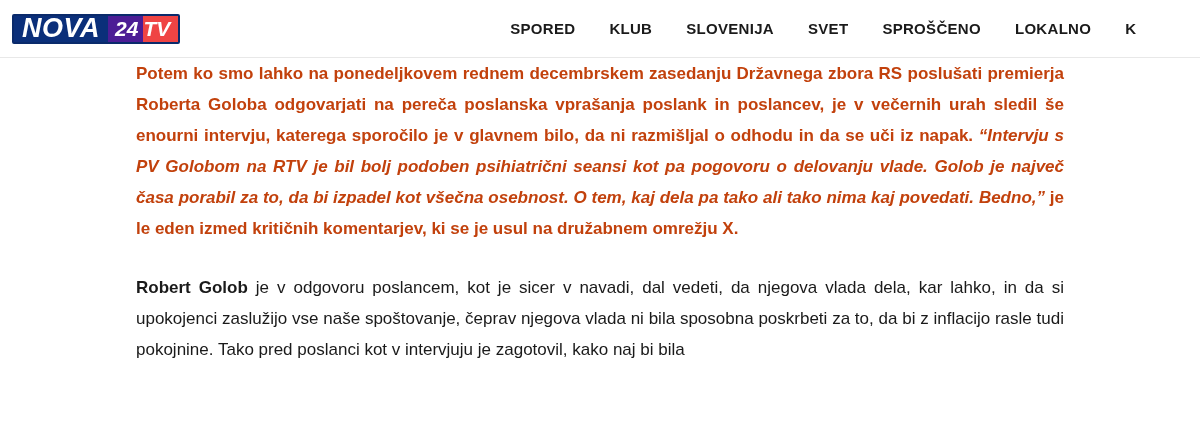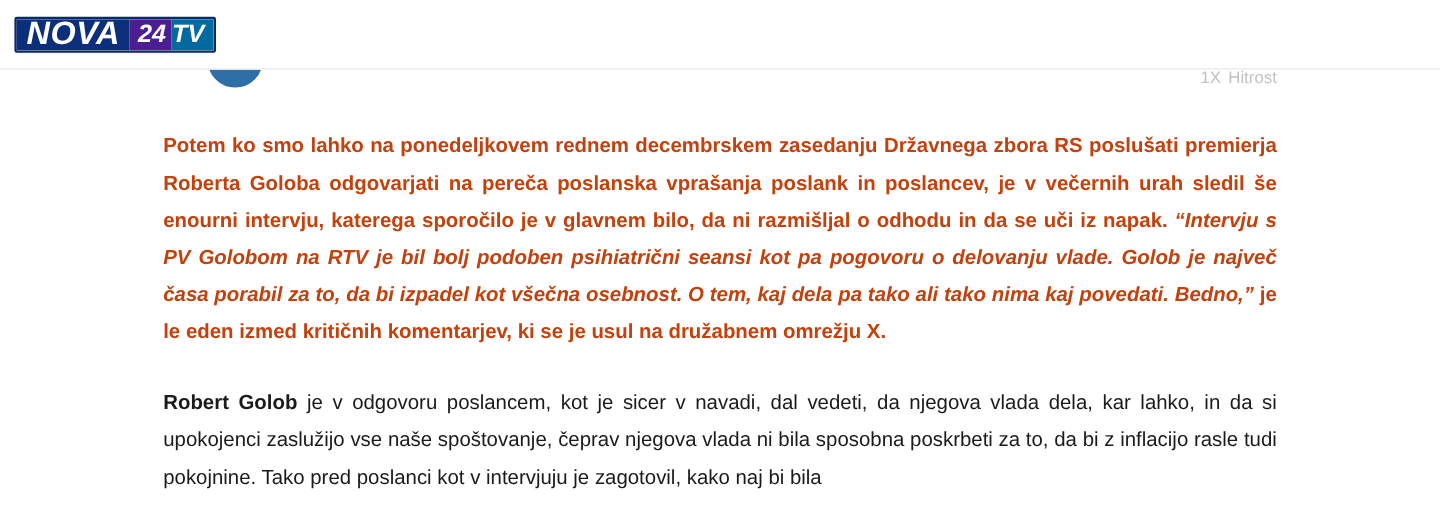--- a/index.html
+++ b/index.html
@@ -53,21 +53,21 @@
     background: #4c1d95;
     color: #ffffff;
     font-weight: bold;
     font-size: 21px;
     padding: 0 5px 0 7px;
     display: flex;
     align-items: center;
     font-style: italic;
   }
   .logo-tv {
-    background: #0369a1;
+    background: #ef4444;
     color: #ffffff;
     font-weight: bold;
     font-size: 21px;
     padding: 0 8px 0 0;
     display: flex;
     align-items: center;
     font-style: italic;
   }
 
   .main-nav {
@@ -154,32 +154,34 @@
 <body>
 
 <div class="site-header">
 
   <div class="logo">
     <span class="logo-nova">NOVA</span>
     <span class="logo-24">24</span>
     <span class="logo-tv">TV</span>
   </div>
 
+  <nav class="main-nav">
+    <a class="nav-item">SPORED</a>
+    <a class="nav-item">KLUB</a>
+    <a class="nav-item">SLOVENIJA</a>
+    <a class="nav-item">SVET</a>
+    <a class="nav-item">SPROŠČENO</a>
+    <a class="nav-item">LOKALNO</a>
+    <a class="nav-item">K</a>
+  </nav>
 
 </div>
 
 <div class="article-wrap">
 
-  <div class="cutoff-row">
-    <div class="avatar"></div>
-    <div class="meta-right">
-      <span class="gauge-icon">1X</span>
-      <span>Hitrost</span>
-    </div>
-  </div>
 
   <p class="lead">
     <span>Potem ko smo lahko na ponedeljkovem rednem decembrskem zasedanju Državnega zbora RS poslušati premierja Roberta Goloba odgovarjati na pereča poslanska vprašanja poslank in poslancev, je v večernih urah sledil še enourni intervju, katerega sporočilo je v glavnem bilo, da ni razmišljal o odhodu in da se uči iz napak. </span><span class="quote">“Intervju s PV Golobom na RTV je bil bolj podoben psihiatrični seansi kot pa pogovoru o delovanju vlade. Golob je največ časa porabil za to, da bi izpadel kot všečna osebnost. O tem, kaj dela pa tako ali tako nima kaj povedati. Bedno,”</span><span> je le eden izmed kritičnih komentarjev, ki se je usul na družabnem omrežju X.</span>
   </p>
 
   <p class="body-par">
     <span class="lead-in">Robert Golob</span><span> je v odgovoru poslancem, kot je sicer v navadi, dal vedeti, da njegova vlada dela, kar lahko, in da si upokojenci zaslužijo vse naše spoštovanje, čeprav njegova vlada ni bila sposobna poskrbeti za to, da bi z inflacijo rasle tudi pokojnine. Tako pred poslanci kot v intervjuju je zagotovil, kako naj bi bila</span>
   </p>
 
 </div>

